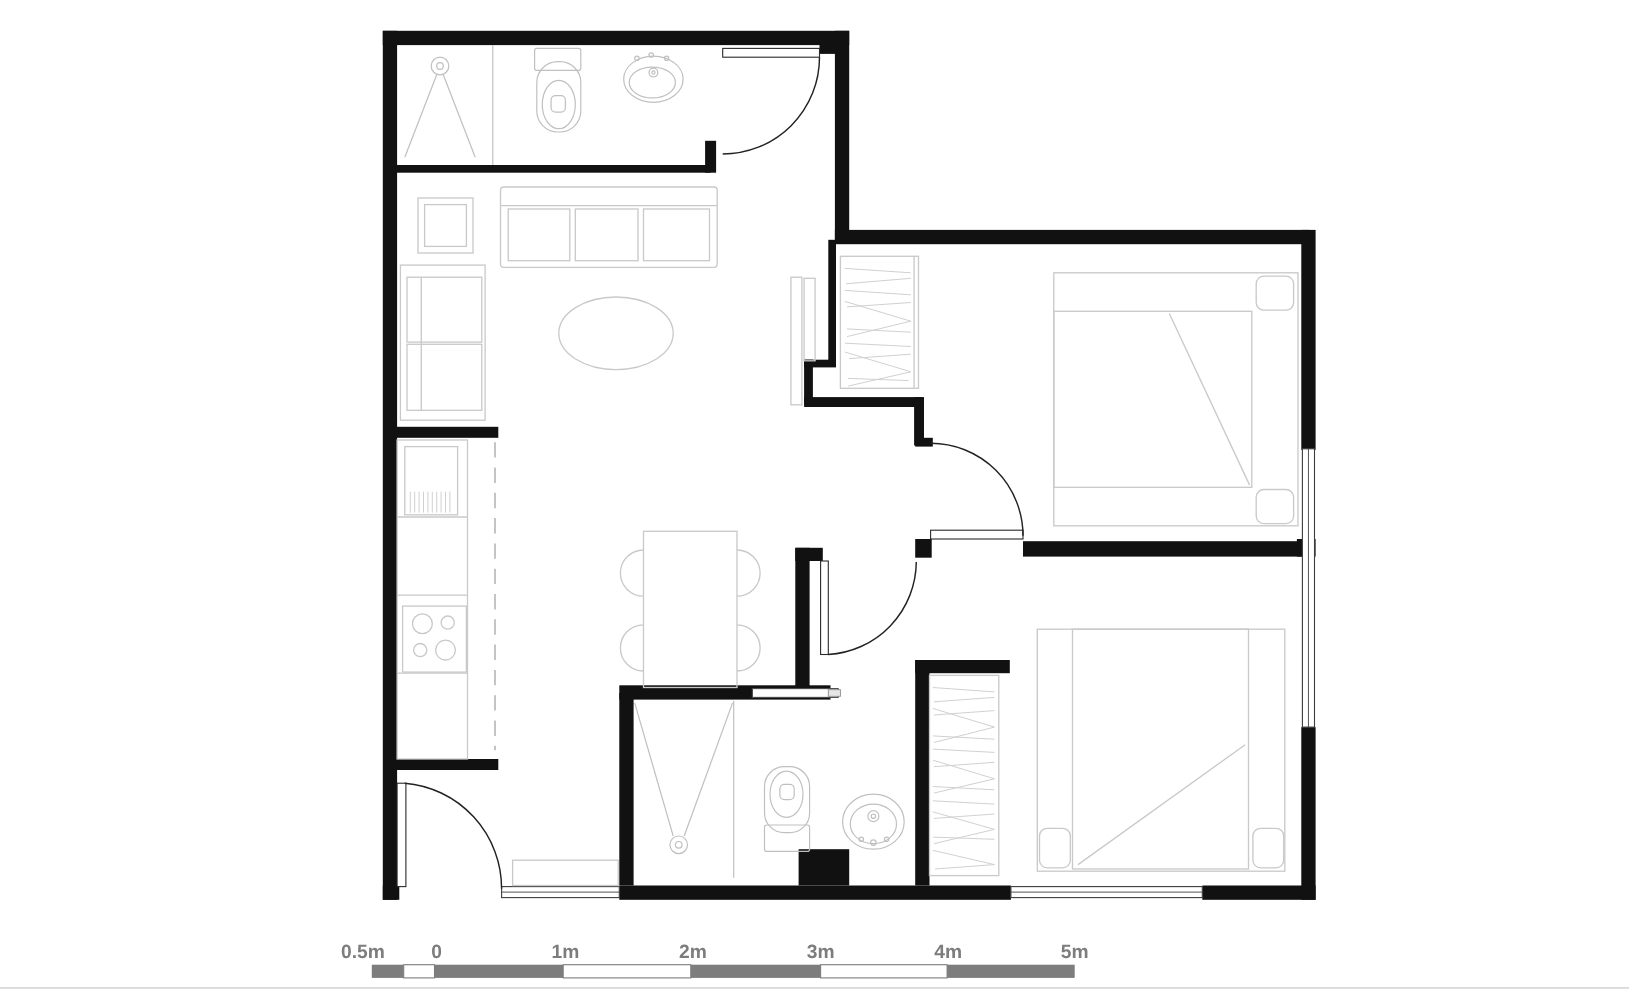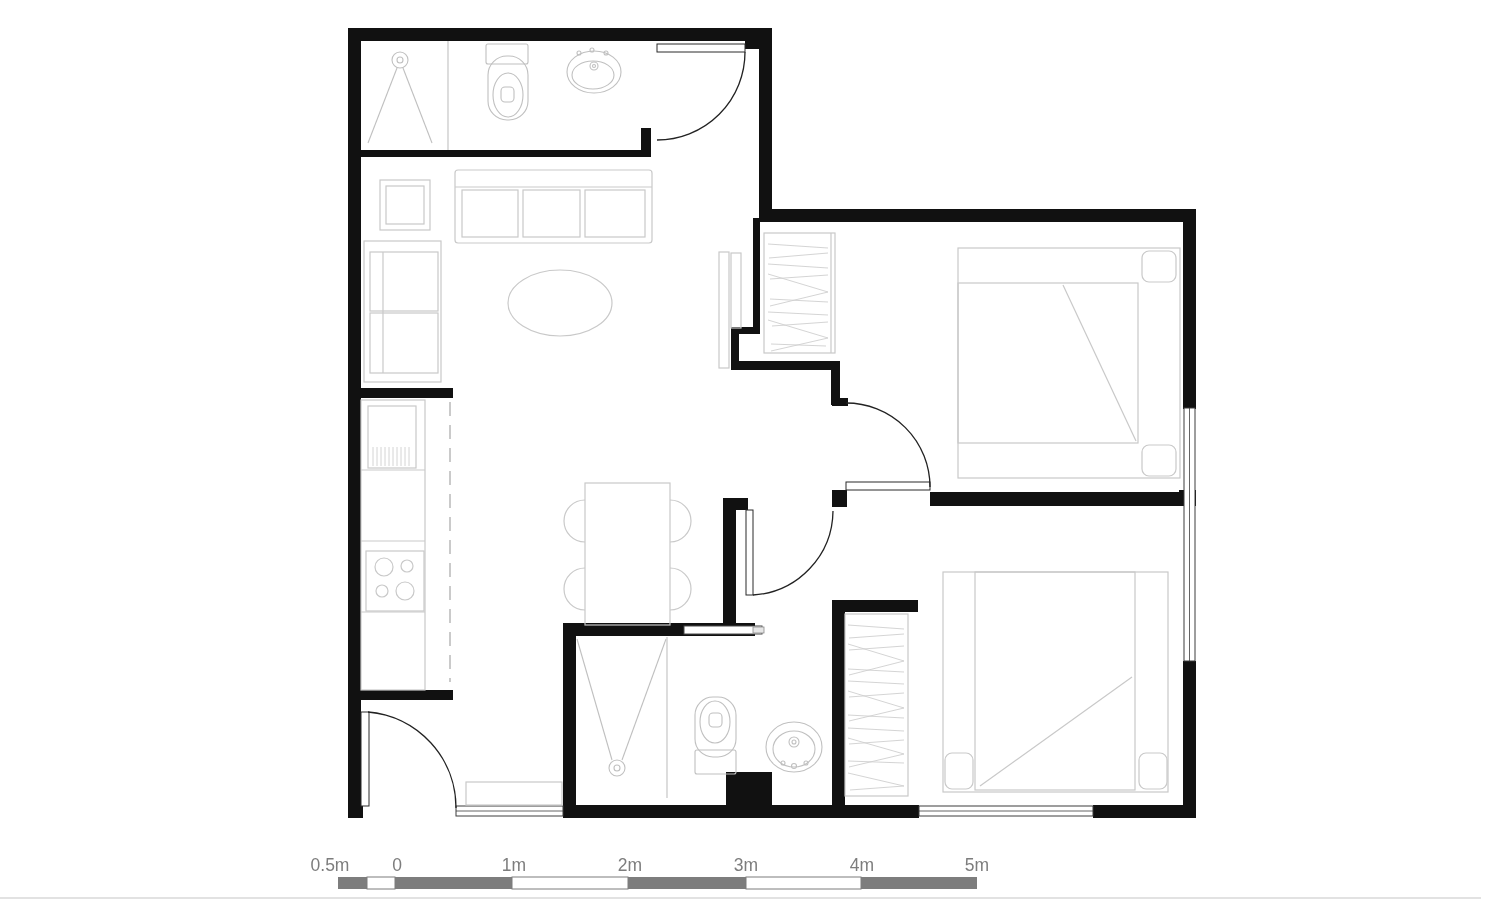--- a/index.html
+++ b/index.html
@@ -1,21 +1,21 @@
 <!DOCTYPE html>
 <html style="--wall: #111111; --arc: #222222; --furniture: #c9c9c9; --fixture: #c0c0c0; --window: #3c3c3c; --scale-gray: #7d7d7d; --scale-text: #7d7d7d; --baseline: #d9d9d9; --background: #ffffff;"><head>
 <meta charset="utf-8">
 <style>
   :root{
     --wall:#111111; --arc:#222222; --furniture:#c9c9c9; --fixture:#c0c0c0;
     --window:#3c3c3c; --scale-gray:#7d7d7d; --scale-text:#7d7d7d;
     --baseline:#d9d9d9; --background:#ffffff;
   }
   html,body{margin:0;padding:0;background:var(--background);}
-  .stage{position:relative;width:1481px;height:908px;background:var(--background);overflow:hidden;}
+  .stage{position:relative;width:1481px;height:908px;background:var(--background);overflow:hidden;font-weight:bold;}
   svg{position:absolute;left:0;top:0;display:block;}
   .wall{fill:var(--wall);stroke:none;}
   .leaf{fill:#ffffff;stroke:#2a2a2a;stroke-width:1;}
   .slide{fill:#ffffff;stroke:#4a4a4a;stroke-width:1;}
   .handle{fill:#e6e6e6;stroke:#8a8a8a;stroke-width:0.8;}
   .arc{fill:none;stroke:var(--arc);stroke-width:1.3;}
   .win{fill:#ffffff;stroke:var(--window);stroke-width:1;}
   .winline{stroke:var(--window);stroke-width:0.8;fill:none;}
   .furn{fill:none;stroke:var(--furniture);stroke-width:1.2;}
   .fix{fill:none;stroke:var(--fixture);stroke-width:1.1;}

